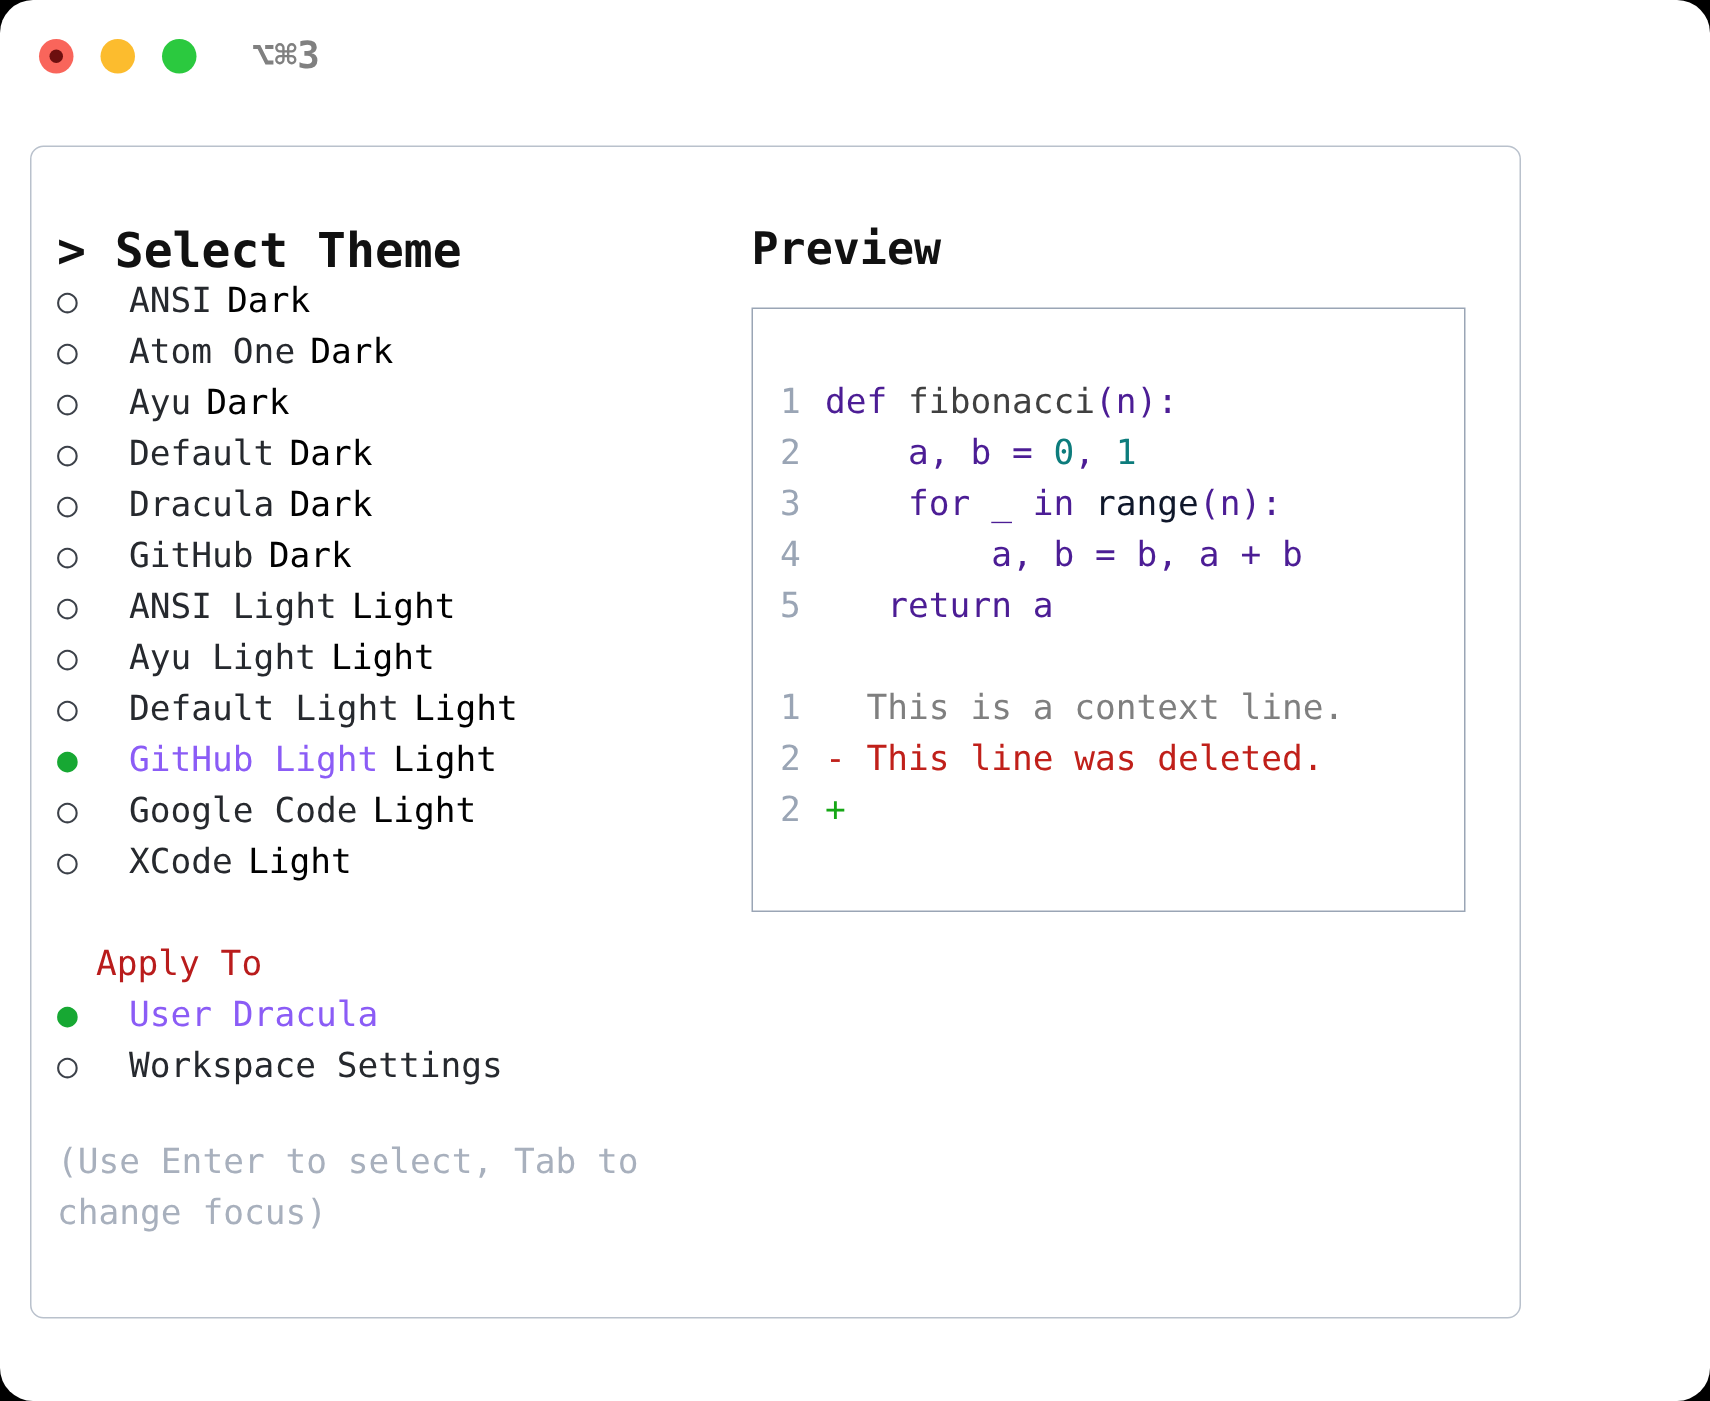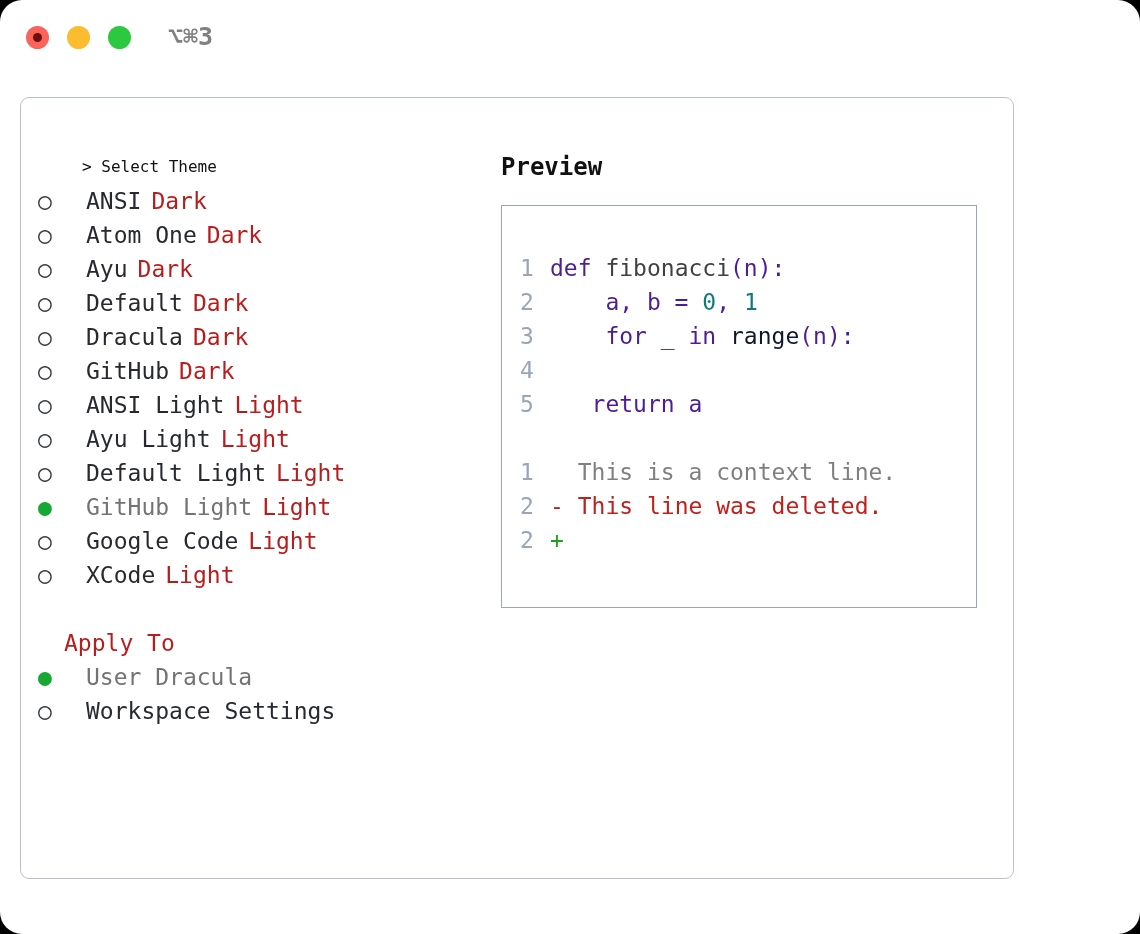--- a/index.html
+++ b/index.html
@@ -92,48 +92,47 @@
 
   
   .left-col {
     position: absolute;
     left: 17px;
     top: 52px;
     width: 440px;
   }
 
   .list-title {
-    font-size: 16px;
-    font-weight: normal;
+    font-size: 32px;
+    font-weight: bold;
     color: #111111;
     line-height: 34px;
     white-space: pre;
-    margin-left: 44px;
   }
 
   .row {
     display: flex;
     align-items: baseline;
     height: 34px;
     line-height: 34px;
     font-size: 23px;
     white-space: pre;
   }
   .bullet {
     display: inline-block;
     width: 26px;
     flex: 0 0 26px;
     font-size: 23px;
     color: #3c4149;
   }
   .bullet.sel { color: #17a833; }
   .row-label { color: #26292e; margin-left: 22px; }
-  .row.selected .row-label { color: #737373; }
+  .row.selected .row-label { color: #8b5cf6; }
   .row-tag {
-    color: #b91c1c;
+    color: #000000;
     margin-left: 10px;
   }
 
   .spacer-sm { height: 34px; }
 
   .apply-title {
     font-size: 23px;
     color: #b91c1c;
     line-height: 34px;
     padding-left: 26px;
@@ -150,21 +149,21 @@
   }
 
   
   .right-col {
     position: absolute;
     left: 480px;
     top: 52px;
     width: 490px;
   }
   .preview-title {
-    font-size: 24px;
+    font-size: 30px;
     font-weight: bold;
     color: #111111;
     line-height: 34px;
     white-space: pre;
   }
   .code-box {
     margin-top: 21px;
     width: 476px;
     height: 403px;
     border: 1.8px solid #9aa5b5;
@@ -234,31 +233,32 @@
 
         <div class="spacer-sm"></div>
 
         <div class="apply-title">Apply To</div>
 
         <div id="apply-list">
             <div class="row selected"><span class="bullet sel">●</span><span class="row-label">User Dracula</span></div>
             <div class="row"><span class="bullet">○</span><span class="row-label">Workspace Settings</span></div>
           </div>
 
+        <div class="hint">(Use Enter to select, Tab to change focus)</div>
       </div>
 
       <div class="right-col">
         <div class="preview-title">Preview</div>
 
         <div class="code-box">
           <div id="code-lines">
               <div class="code-line"><span class="ln">1</span><span class="code-text">def </span><span class="tok-fn">fibonacci</span><span class="code-text">(n):</span></div>
               <div class="code-line"><span class="ln">2</span><span class="code-text">    a, b = </span><span class="tok-num">0</span><span class="code-text">, </span><span class="tok-num">1</span></div>
               <div class="code-line"><span class="ln">3</span><span class="code-text">    for _ in </span><span class="tok-call">range</span><span class="code-text">(n):</span></div>
-              <div class="code-line"><span class="ln">4</span></div>
+              <div class="code-line"><span class="ln">4</span><span class="code-text">        a, b = b, a + b</span></div>
               <div class="code-line"><span class="ln">5</span><span class="code-text">   return a</span></div>
             </div>
           <div class="blank-line"></div>
           <div id="diff-lines">
               <div class="code-line"><span class="ln">1</span><span class="diff-ctx">  </span><span class="diff-ctx">This is a context line.</span></div>
               <div class="code-line"><span class="ln">2</span><span class="diff-del">- </span><span class="diff-del">This line was deleted.</span></div>
               <div class="code-line"><span class="ln">2</span><span class="diff-add">+ </span></div>
             </div>
         </div>
       </div>

